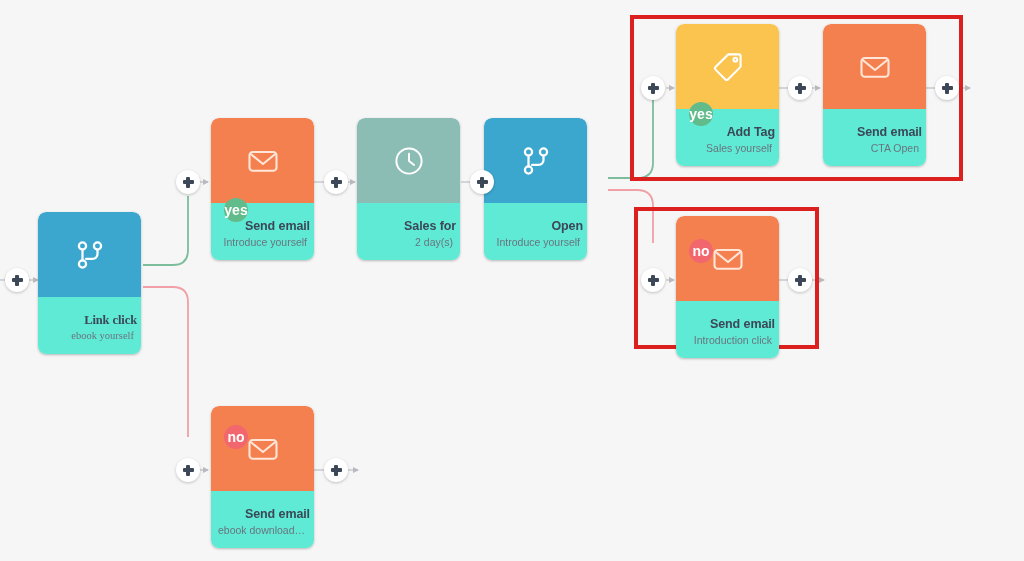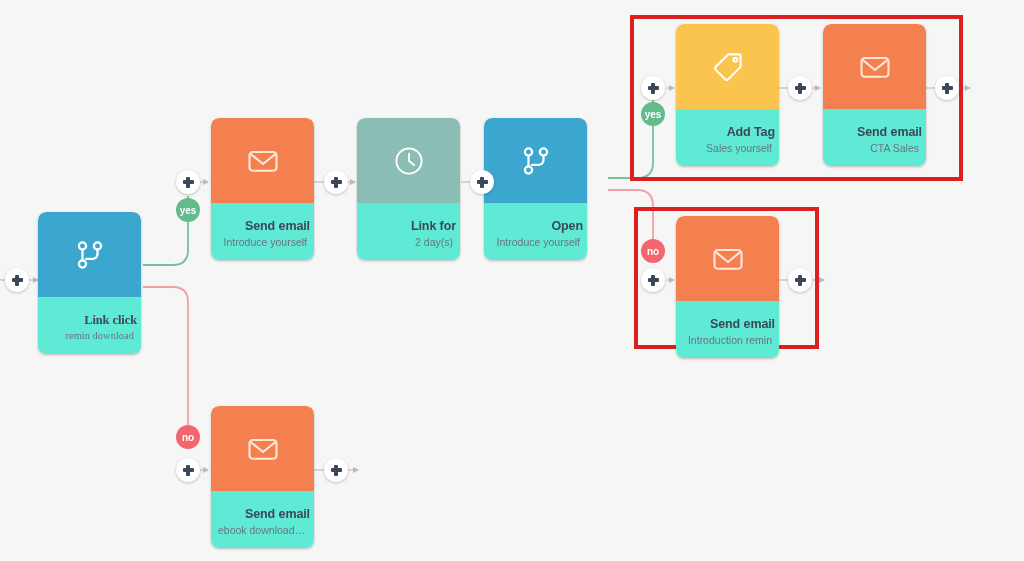--- a/index.html
+++ b/index.html
@@ -91,25 +91,26 @@
   .plus::after  { width: 3.4px; height: 11px; }
   
   .branch-badge {
     position: absolute;
     width: 24px;
     height: 24px;
     border-radius: 50%;
     display: flex;
     align-items: center;
     justify-content: center;
-    font-size: 10px;
+    font-size: 14px;
     font-weight: bold;
     color: #ffffff;
     z-index: 5;
     cursor: pointer;
+    margin-left: 48px;
   }
   .badge-yes { background: #62bb8a; }
   .badge-no  { background: #f2666d; }
   
   .highlight-rect {
     position: absolute;
     border: 4px solid #dc2020;
     box-sizing: border-box;
     background: transparent;
     z-index: 3;
@@ -173,21 +174,21 @@
           <circle cx="7" cy="6" r="2.4"></circle>
             <circle cx="17" cy="6" r="2.4"></circle>
             <circle cx="7" cy="18" r="2.4"></circle>
           <path d="M7 8.4 L7 15.6"></path>
             <path d="M17 8.4 v3 a3.2 3.2 0 0 1 -3.2 3.2 H9.4"></path>
         </svg>
       </span>
     </div>
     <div class="node-body">
       <div class="node-title">Link click</div>
-      <div class="node-sub">remin download</div>
+      <div class="node-sub">ebook yourself</div>
     </div>
   </div>
 
   <div class="node" style="left:211px; top:118px;">
     <div class="node-head" style="background:#f5804f;">
       <span>
         <svg width="36" height="36" viewBox="0 0 24 24" fill="none" stroke="#ffe6d8" stroke-width="1.4" stroke-linecap="round" stroke-linejoin="round">
           <rect x="3" y="6" width="18" height="12.5" rx="2.2"></rect>
           <path d="M3.6 7.2 L12 14 L20.4 7.2"></path>
         </svg>
@@ -202,21 +203,21 @@
   <div class="node" style="left:357px; top:118px;">
     <div class="node-head" style="background:#8cbdb4;">
       <span>
         <svg width="36" height="36" viewBox="0 0 24 24" fill="none" stroke="#ffffff" stroke-width="1.3" stroke-linecap="round" stroke-linejoin="round">
           <circle cx="12" cy="12" r="8.4"></circle>
           <path d="M12 7.2 L12 12 L15.4 14.6"></path>
         </svg>
       </span>
     </div>
     <div class="node-body">
-      <div class="node-title">Link for</div>
+      <div class="node-title">Sales for</div>
       <div class="node-sub">2 day(s)</div>
     </div>
   </div>
 
   <div class="node" style="left:484px; top:118px;">
     <div class="node-head" style="background:#3ba6ce;">
       <span>
         <svg width="36" height="36" viewBox="0 0 24 24" fill="none" stroke="#ffffff" stroke-width="1.5" stroke-linecap="round" stroke-linejoin="round">
           <circle cx="7" cy="6" r="2.4"></circle>
             <circle cx="17" cy="6" r="2.4"></circle>
@@ -253,36 +254,36 @@
     <div class="node-head" style="background:#f5804f;">
       <span>
         <svg width="36" height="36" viewBox="0 0 24 24" fill="none" stroke="#ffe6d8" stroke-width="1.4" stroke-linecap="round" stroke-linejoin="round">
           <rect x="3" y="6" width="18" height="12.5" rx="2.2"></rect>
           <path d="M3.6 7.2 L12 14 L20.4 7.2"></path>
         </svg>
       </span>
     </div>
     <div class="node-body">
       <div class="node-title">Send email</div>
-      <div class="node-sub">CTA Sales</div>
+      <div class="node-sub">CTA Open</div>
     </div>
   </div>
 
   <div class="node" style="left:676px; top:216px;">
     <div class="node-head" style="background:#f5804f;">
       <span>
         <svg width="36" height="36" viewBox="0 0 24 24" fill="none" stroke="#ffe6d8" stroke-width="1.4" stroke-linecap="round" stroke-linejoin="round">
           <rect x="3" y="6" width="18" height="12.5" rx="2.2"></rect>
           <path d="M3.6 7.2 L12 14 L20.4 7.2"></path>
         </svg>
       </span>
     </div>
     <div class="node-body">
       <div class="node-title">Send email</div>
-      <div class="node-sub">Introduction remin</div>
+      <div class="node-sub">Introduction click</div>
     </div>
   </div>
 
   <div class="node" style="left:211px; top:406px;">
     <div class="node-head" style="background:#f5804f;">
       <span>
         <svg width="36" height="36" viewBox="0 0 24 24" fill="none" stroke="#ffe6d8" stroke-width="1.4" stroke-linecap="round" stroke-linejoin="round">
           <rect x="3" y="6" width="18" height="12.5" rx="2.2"></rect>
           <path d="M3.6 7.2 L12 14 L20.4 7.2"></path>
         </svg>

